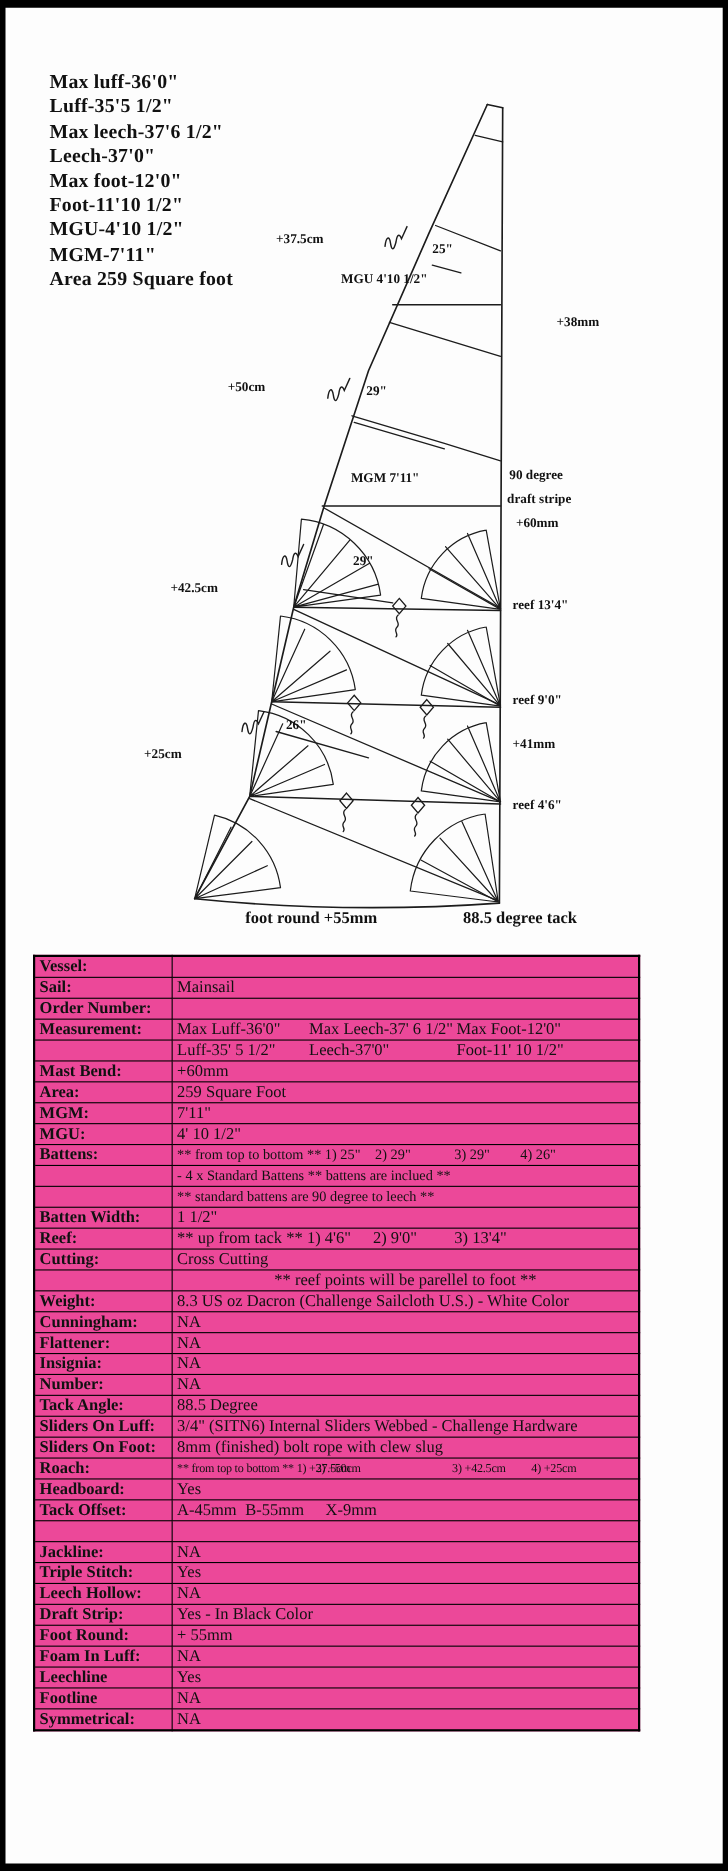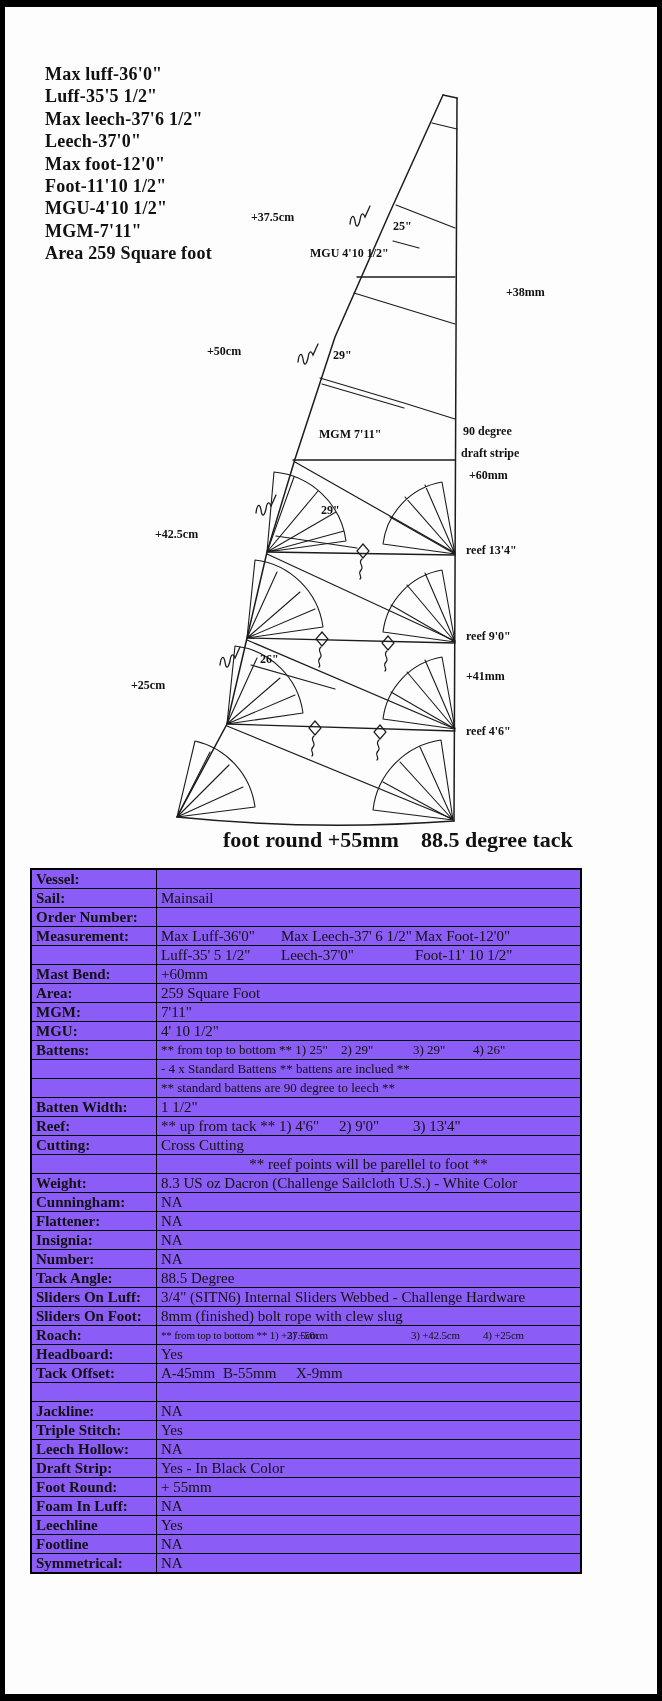--- a/index.html
+++ b/index.html
@@ -1,23 +1,23 @@
 <!DOCTYPE html>
 <html><head>
 <meta charset="utf-8">
 <style>
   html,body{margin:0;padding:0;background:#2a2a2a;}
   .frame{position:relative;width:662px;height:1701px;background:#fdfdfd;border-style:solid;border-color:#000;border-width:7px 5px 7px 5px;box-sizing:border-box;overflow:hidden;font-family:"Liberation Serif","DejaVu Serif",serif;color:#111;}
   .diagram{position:absolute;left:0;top:0;width:652px;height:858px;}
   .spec{position:absolute;left:40px;top:56px;font-weight:bold;font-size:18px;line-height:22.4px;letter-spacing:.2px;white-space:nowrap;}
   .ann{position:absolute;font-weight:bold;font-size:12px;white-space:nowrap;}
-  .ann.big{font-size:22px;}
+  .ann.big{font-size:15px;}
   svg.art{position:absolute;left:0;top:0;}
   .tablewrap{position:absolute;left:25px;top:861px;}
-  table.spec-table{border-collapse:collapse;width:552px;table-layout:fixed;background:#8b5cf6;border:2px solid #000;}
+  table.spec-table{border-collapse:collapse;width:552px;table-layout:fixed;background:#ec4899;border:2px solid #000;}
   table.spec-table td{border:1px solid #000;height:18px;padding:0 2px 0 4px;font-size:15px;line-height:18px;white-space:nowrap;overflow:hidden;}
   td.lbl{font-weight:bold;width:118px;}
   tr.small td.val{font-size:13px;}
   tr.tiny td.val{font-size:11px;letter-spacing:-.2px;}
   td.val span.col{display:inline-block;white-space:nowrap;vertical-align:top;}
   td.val.center{text-align:center;padding:0;}
 </style>
 </head>
 <body>
 

